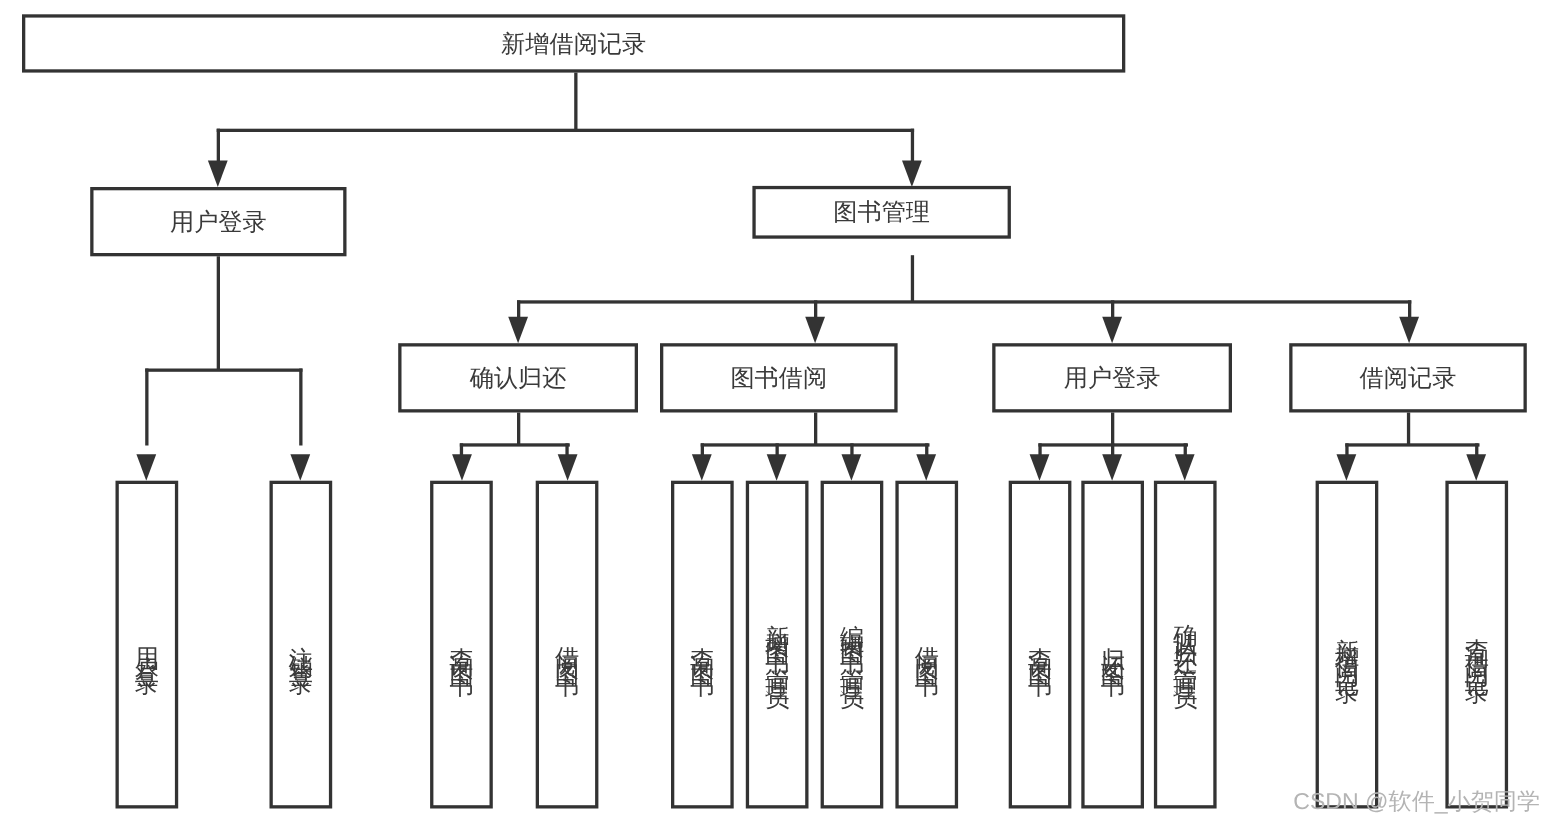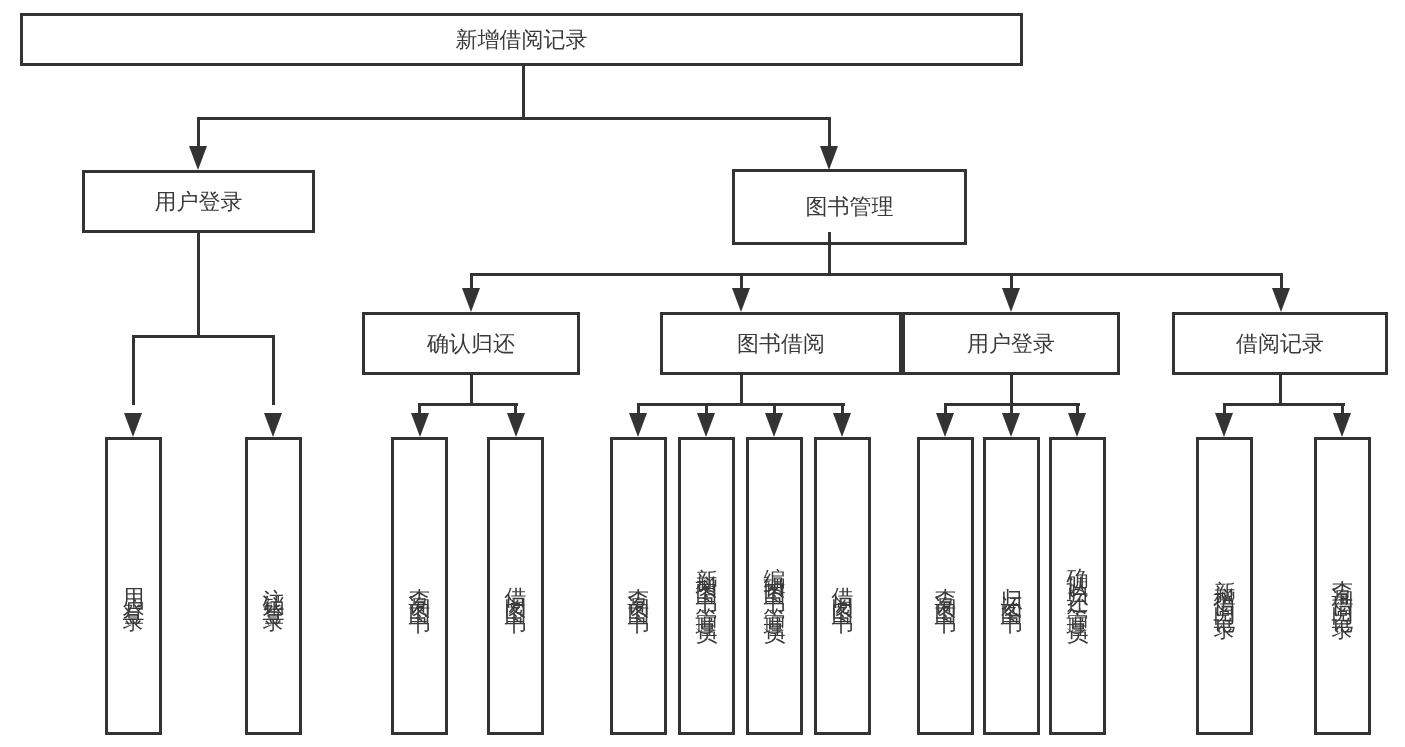--- a/index.html
+++ b/index.html
@@ -38,42 +38,42 @@
   <div class="node" style="left:20px;top:13px;width:1003px;height:53px">新增借阅记录</div>
 
   <div class="seg" style="left:522px;top:66px;width:3px;height:52px"></div>
   <div class="seg" style="left:197px;top:117px;width:634px;height:3px"></div>
   <div class="seg" style="left:197px;top:117px;width:3px;height:32px"></div>
   <div class="seg" style="left:828px;top:117px;width:3px;height:32px"></div>
   <div class="arrow" style="left:189px;top:146px"></div>
   <div class="arrow" style="left:820px;top:146px"></div>
 
   <div class="node" style="left:82px;top:170px;width:233px;height:63px">用户登录</div>
-  <div class="node" style="left:732px;top:169px;width:235px;height:76px">图书管理</div>
+  <div class="node" style="left:684px;top:169px;width:235px;height:48px">图书管理</div>
 
   <div class="seg" style="left:197px;top:233px;width:3px;height:104px"></div>
   <div class="seg" style="left:132px;top:335px;width:143px;height:3px"></div>
   <div class="seg" style="left:132px;top:335px;width:3px;height:70px"></div>
   <div class="seg" style="left:272px;top:335px;width:3px;height:70px"></div>
   <div class="arrow" style="left:124px;top:413px"></div>
   <div class="arrow" style="left:264px;top:413px"></div>
 
   <div class="seg" style="left:828px;top:232px;width:3px;height:43px"></div>
   <div class="seg" style="left:470px;top:273px;width:813px;height:3px"></div>
   <div class="seg" style="left:470px;top:273px;width:3px;height:18px"></div>
   <div class="seg" style="left:740px;top:273px;width:3px;height:18px"></div>
   <div class="seg" style="left:1010px;top:273px;width:3px;height:18px"></div>
   <div class="seg" style="left:1280px;top:273px;width:3px;height:18px"></div>
   <div class="arrow" style="left:462px;top:288px"></div>
   <div class="arrow" style="left:732px;top:288px"></div>
   <div class="arrow" style="left:1002px;top:288px"></div>
   <div class="arrow" style="left:1272px;top:288px"></div>
 
   <div class="node" style="left:362px;top:312px;width:218px;height:63px">确认归还</div>
-  <div class="node" style="left:660px;top:312px;width:242px;height:63px">图书借阅</div>
+  <div class="node" style="left:600px;top:312px;width:216px;height:63px">图书借阅</div>
   <div class="node" style="left:902px;top:312px;width:218px;height:63px">用户登录</div>
   <div class="node" style="left:1172px;top:312px;width:216px;height:63px">借阅记录</div>
 
   <div class="seg" style="left:470px;top:375px;width:3px;height:30px"></div>
   <div class="seg" style="left:418px;top:403px;width:100px;height:3px"></div>
   <div class="seg" style="left:418px;top:403px;width:3px;height:12px"></div>
   <div class="seg" style="left:514px;top:403px;width:3px;height:12px"></div>
   <div class="arrow" style="left:411px;top:413px"></div>
   <div class="arrow" style="left:507px;top:413px"></div>
 
@@ -115,14 +115,15 @@
   <div class="node vnode" style="left:746px;top:437px;width:57px;height:298px">编辑图书（管理员）</div>
   <div class="node vnode" style="left:814px;top:437px;width:57px;height:298px">借阅图书</div>
 
   <div class="node vnode" style="left:917px;top:437px;width:57px;height:298px">查询图书</div>
   <div class="node vnode" style="left:983px;top:437px;width:57px;height:298px">归还图书</div>
   <div class="node vnode" style="left:1049px;top:437px;width:57px;height:298px">确认归还（管理员）</div>
 
   <div class="node vnode" style="left:1196px;top:437px;width:57px;height:298px">新增借阅记录</div>
   <div class="node vnode" style="left:1314px;top:437px;width:57px;height:298px">查询借阅记录</div>
 
+  <div class="watermark">CSDN @软件_小贺同学</div>
 
 </div>
 
 </body></html>

